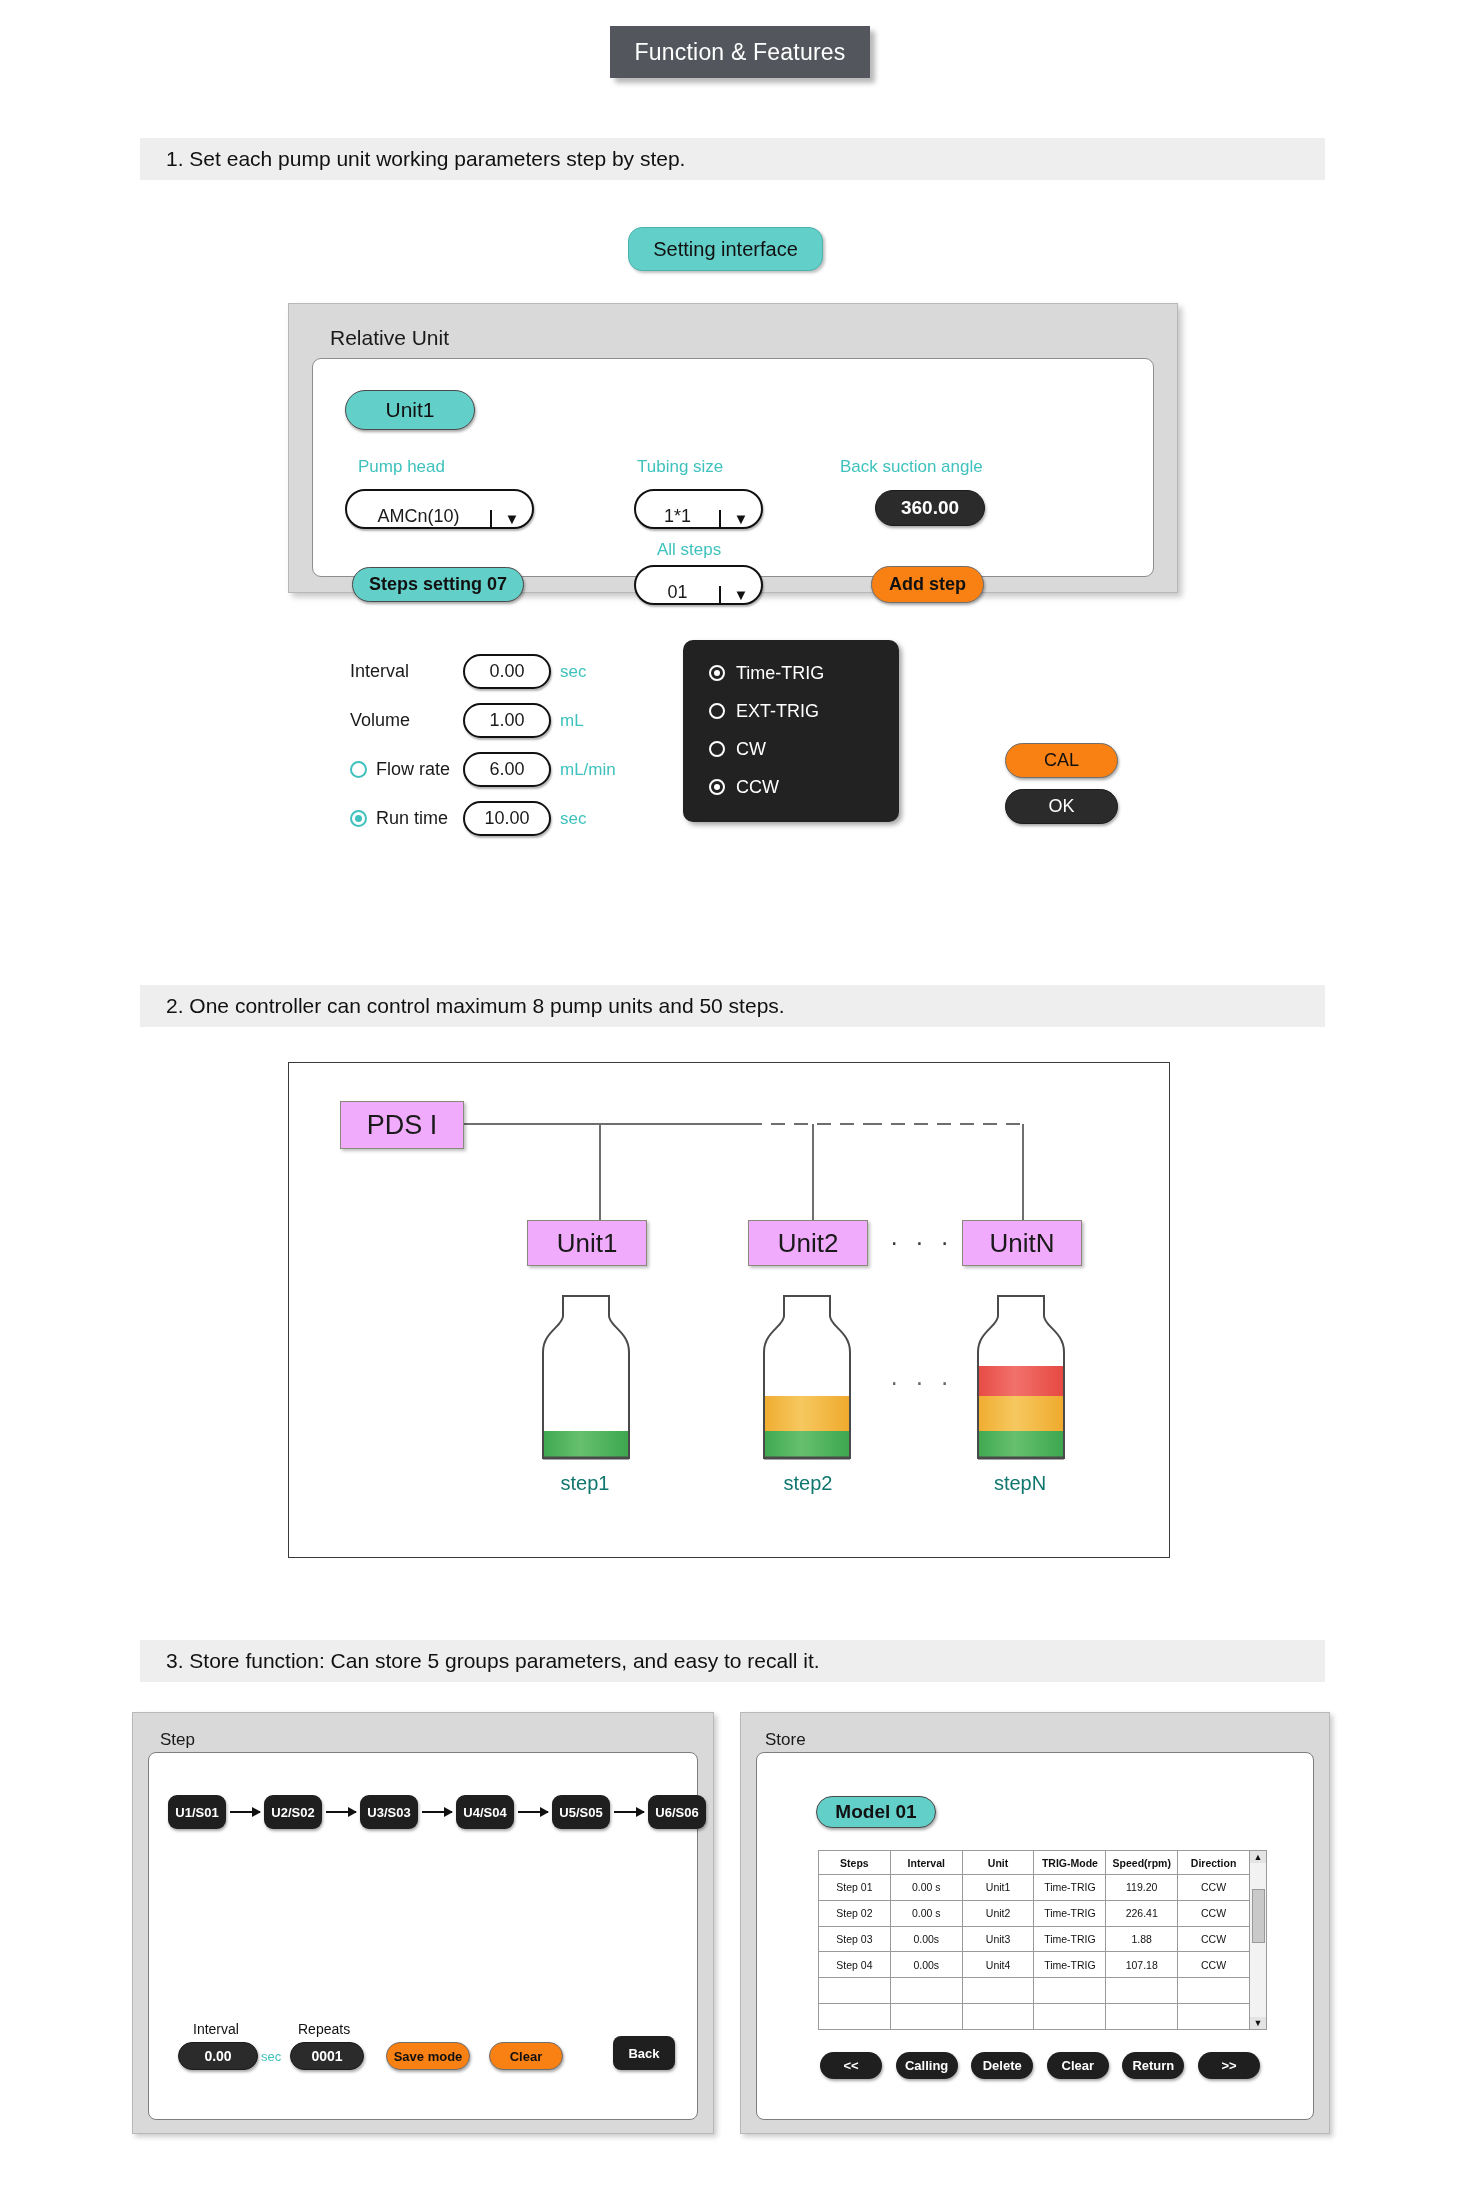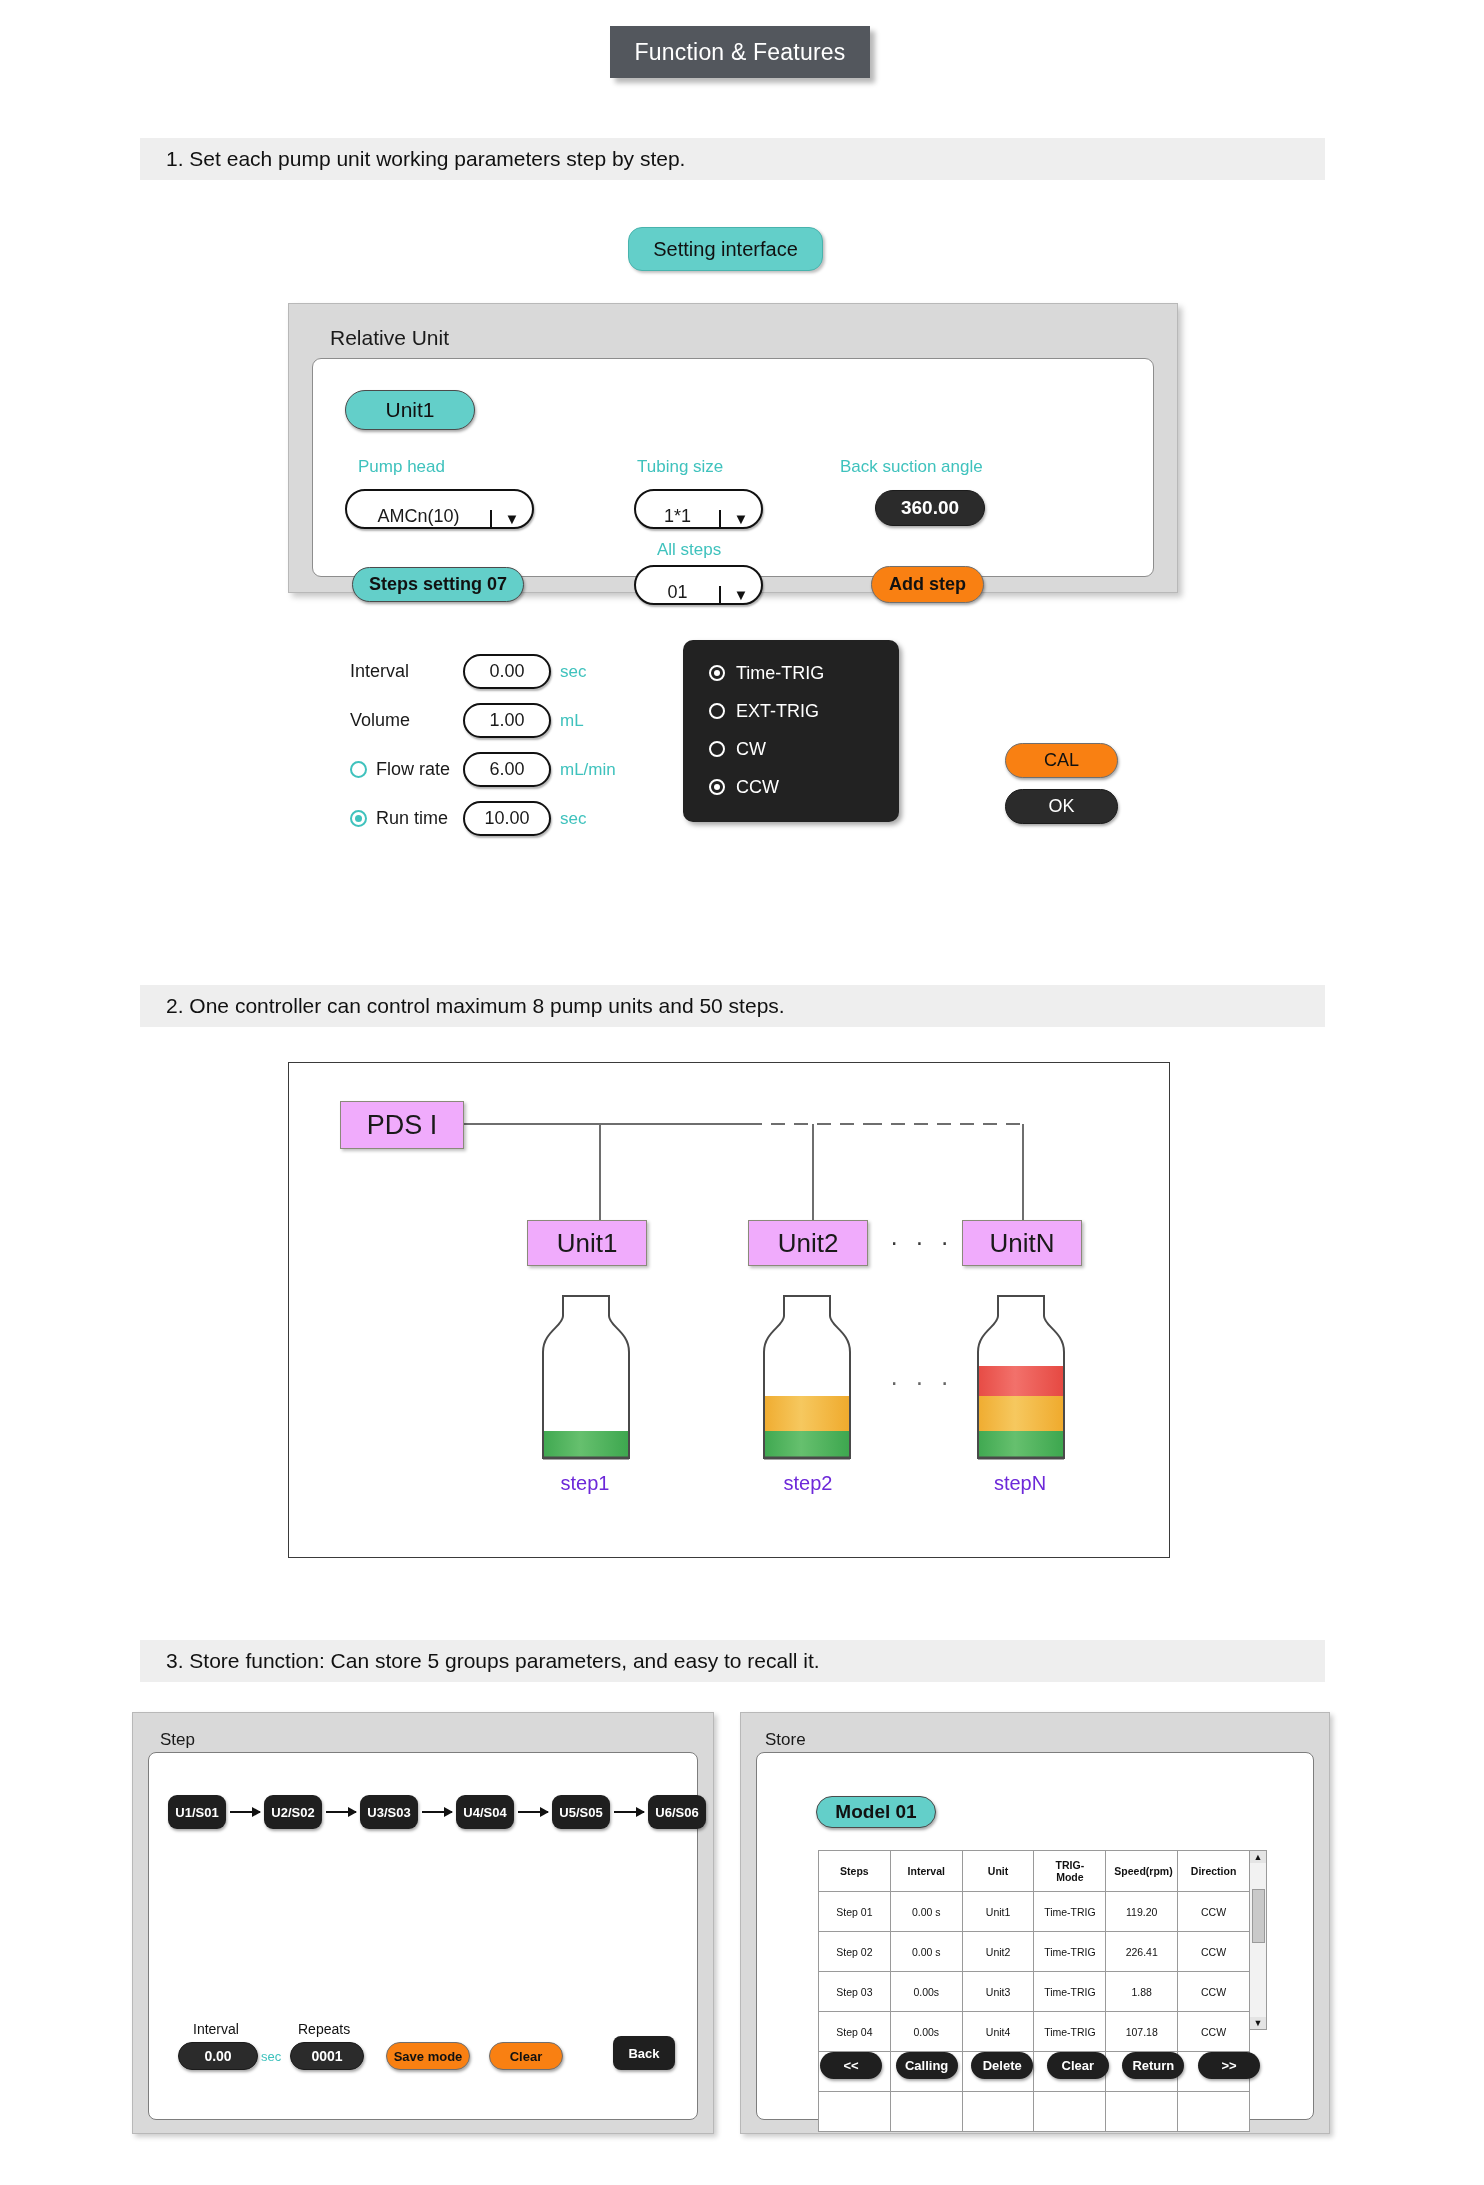--- a/index.html
+++ b/index.html
@@ -150,21 +150,21 @@
     display:flex;align-items:center;justify-content:center;
     box-shadow:2px 2px 3px rgba(0,0,0,.25);
   }
   #node-pds{left:340px;top:1101px;width:122px;height:46px;font-size:27px;}
   #node-u1{left:527px;top:1220px;width:118px;height:44px;font-size:26px;}
   #node-u2{left:748px;top:1220px;width:118px;height:44px;font-size:26px;}
   #node-un{left:962px;top:1220px;width:118px;height:44px;font-size:26px;}
   #dots-units{left:890px;top:1228px;font-size:25px;color:#3a3a3a;letter-spacing:5px;}
   #dots-bottles{left:890px;top:1368px;font-size:25px;color:#666;letter-spacing:5px;}
   #diagram-lines{left:288px;top:1062px;}
-  .caption{font-size:20px;color:#6d28d9;text-align:center;width:140px;}
+  .caption{font-size:20px;color:#0f766e;text-align:center;width:140px;}
   #cap1{left:515px;top:1472px;}
   #cap2{left:738px;top:1472px;}
   #capN{left:950px;top:1472px;}
 
   
   .store-panel{
     background:#d9d9d9;border:1px solid #b8b8b8;
     box-shadow:3px 3px 5px rgba(0,0,0,.2);
   }
   #step-panel{left:132px;top:1712px;width:580px;height:420px;}
@@ -202,21 +202,21 @@
   #savemode-btn{left:386px;top:2042px;width:82px;height:26px;font-size:13px;font-weight:bold;}
   #clear-btn-step{left:489px;top:2042px;width:72px;height:26px;font-size:13px;font-weight:bold;}
   #back-btn{left:613px;top:2036px;width:62px;height:34px;font-size:13px;font-weight:bold;}
 
   #model-btn{left:816px;top:1796px;width:118px;height:30px;font-size:19px;font-weight:bold;}
 
   #store-table-wrap{left:818px;top:1850px;width:450px;height:180px;display:flex;}
   table.stbl{border-collapse:collapse;width:432px;background:#fff;table-layout:fixed;}
   table.stbl th,table.stbl td{
     border:1px solid #9a9a9a;font-size:10.5px;text-align:center;height:23px;
-    color:#111;font-weight:normal;padding:8px;
+    color:#111;font-weight:normal;padding:0;
   }
   table.stbl th{font-weight:bold;}
   .scroller{
     width:16px;background:#f2f2f2;border:1px solid #9a9a9a;border-left:none;
     display:flex;flex-direction:column;justify-content:space-between;align-items:center;
     position:relative;
   }
   .scroller .sarrow{font-size:9px;line-height:12px;color:#111;background:#e4e4e4;width:100%;text-align:center;}
   .scroller .sthumb{position:absolute;top:38px;left:2px;width:11px;height:52px;background:#c9c9c9;border:1px solid #9a9a9a;}
 

